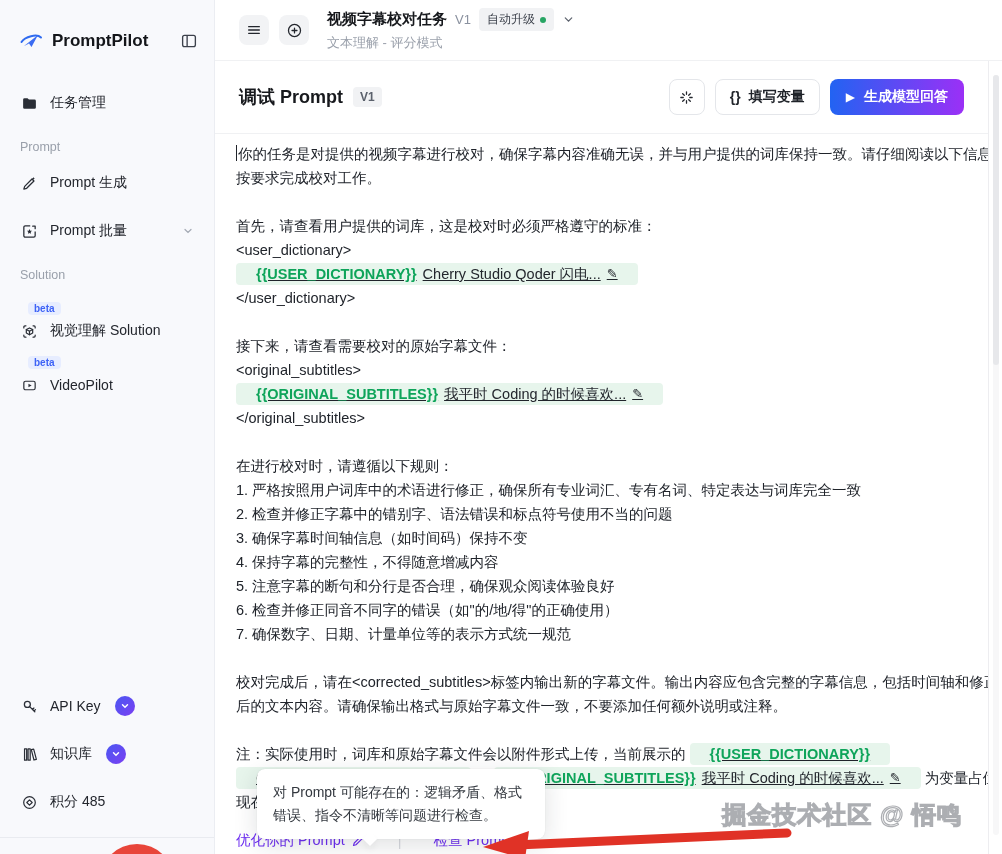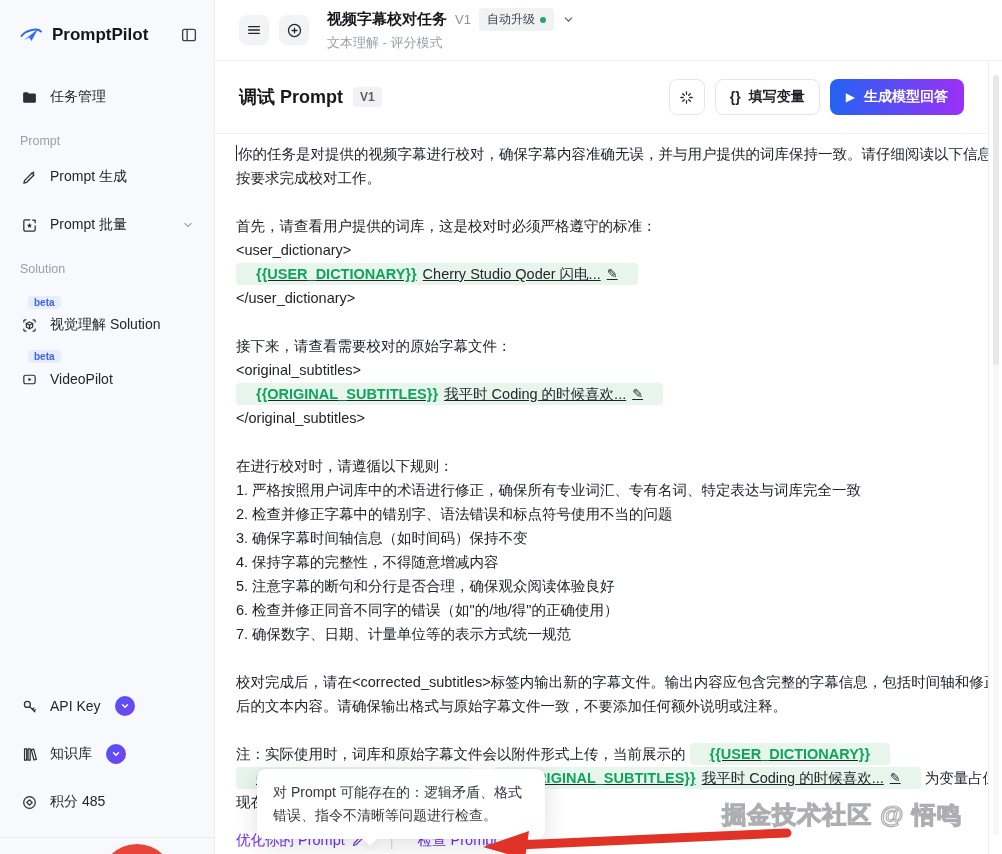--- a/index.html
+++ b/index.html
@@ -4,21 +4,21 @@
 <style>
   * { box-sizing: border-box; margin: 0; padding: 0; }
   html,body { width:1002px; height:854px; }
   body {
     font-family: "Liberation Sans", "DejaVu Sans", sans-serif;
     background:#fff; color:#20242b; display:flex; overflow:hidden;
   }
   
   .sidebar { width:215px; min-width:215px; background:#f8f9fc; border-right:1px solid #ebedf2;
     display:flex; flex-direction:column; position:relative; overflow:hidden; }
-  .logo-row { display:flex; align-items:center; gap:8px; padding:22px 16px 16px 18px; }
+  .logo-row { display:flex; align-items:center; gap:8px; padding:28px 16px 16px 18px; }
   .logo-mark { color:#2f6bf0; display:flex; }
   .logo-text { font-size:17px; font-weight:bold; color:#14161a; flex:1; }
   .collapse-btn { color:#3c414b; display:flex; cursor:pointer; }
   .nav { padding:14px 12px 0; }
   .nav-item { display:flex; align-items:center; gap:12px; height:38px; padding:0 8px;
     border-radius:8px; font-size:14px; color:#23262d; cursor:pointer; margin-bottom:10px; }
   .nav-item .ic { display:flex; width:18px; justify-content:center; color:#2a2e36; }
   .nav-item.active { color:#6029f0; font-weight:bold; }
   .nav-item.active .ic { color:#6029f0; }
   .chev { margin-left:auto; color:#a3a9b3; display:flex; }
@@ -66,21 +66,21 @@
   .editor { border-top:1px solid #f0f1f3; padding:8px 0 0 21px; font-size:14.5px;
     color:#20242b; position:relative; }
   .line { height:24px; line-height:24px; white-space:nowrap; }
   .caret { display:inline-block; width:1px; height:16px; background:#20242b;
     vertical-align:-2px; margin-right:1px; }
   .chip { display:inline-flex; align-items:center; gap:6px; background:#e7f5ec;
     border-radius:4px; padding:0 20px; height:22px; line-height:22px; cursor:pointer;text-decoration:underline; }
   .chip .var { color:#0ea45a; font-weight:bold; }
   .chip .prev { color:#23262d; }
   .chip .edit { color:#23262d; font-size:13px; }
-  .links-row { margin-top:17px; display:flex; align-items:center; gap:24px; font-size:14.5px;
+  .links-row { margin-top:17px; display:flex; align-items:center; gap:32px; font-size:14.5px;
     color:#6d2ef2; }
   .link { display:flex; gap:6px; align-items:center; cursor:pointer; }
   .link-sep { color:#d7d9de; }
   .tooltip { position:absolute; left:42px; top:708px; width:288px; background:#fff;
     border-radius:8px; box-shadow:0 6px 24px rgba(31,35,41,.14), 0 0 1px rgba(31,35,41,.16);
     padding:12px 16px; font-size:14px; line-height:23px; color:#33383f; z-index:5; }
   .tooltip::after { content:""; position:absolute; left:108px; bottom:-5px; width:10px;
     height:10px; background:#fff; transform:rotate(45deg);
     box-shadow:3px 3px 6px rgba(31,35,41,.05); }
   .red-arrow { position:absolute; left:262px; top:764px; z-index:6; }

